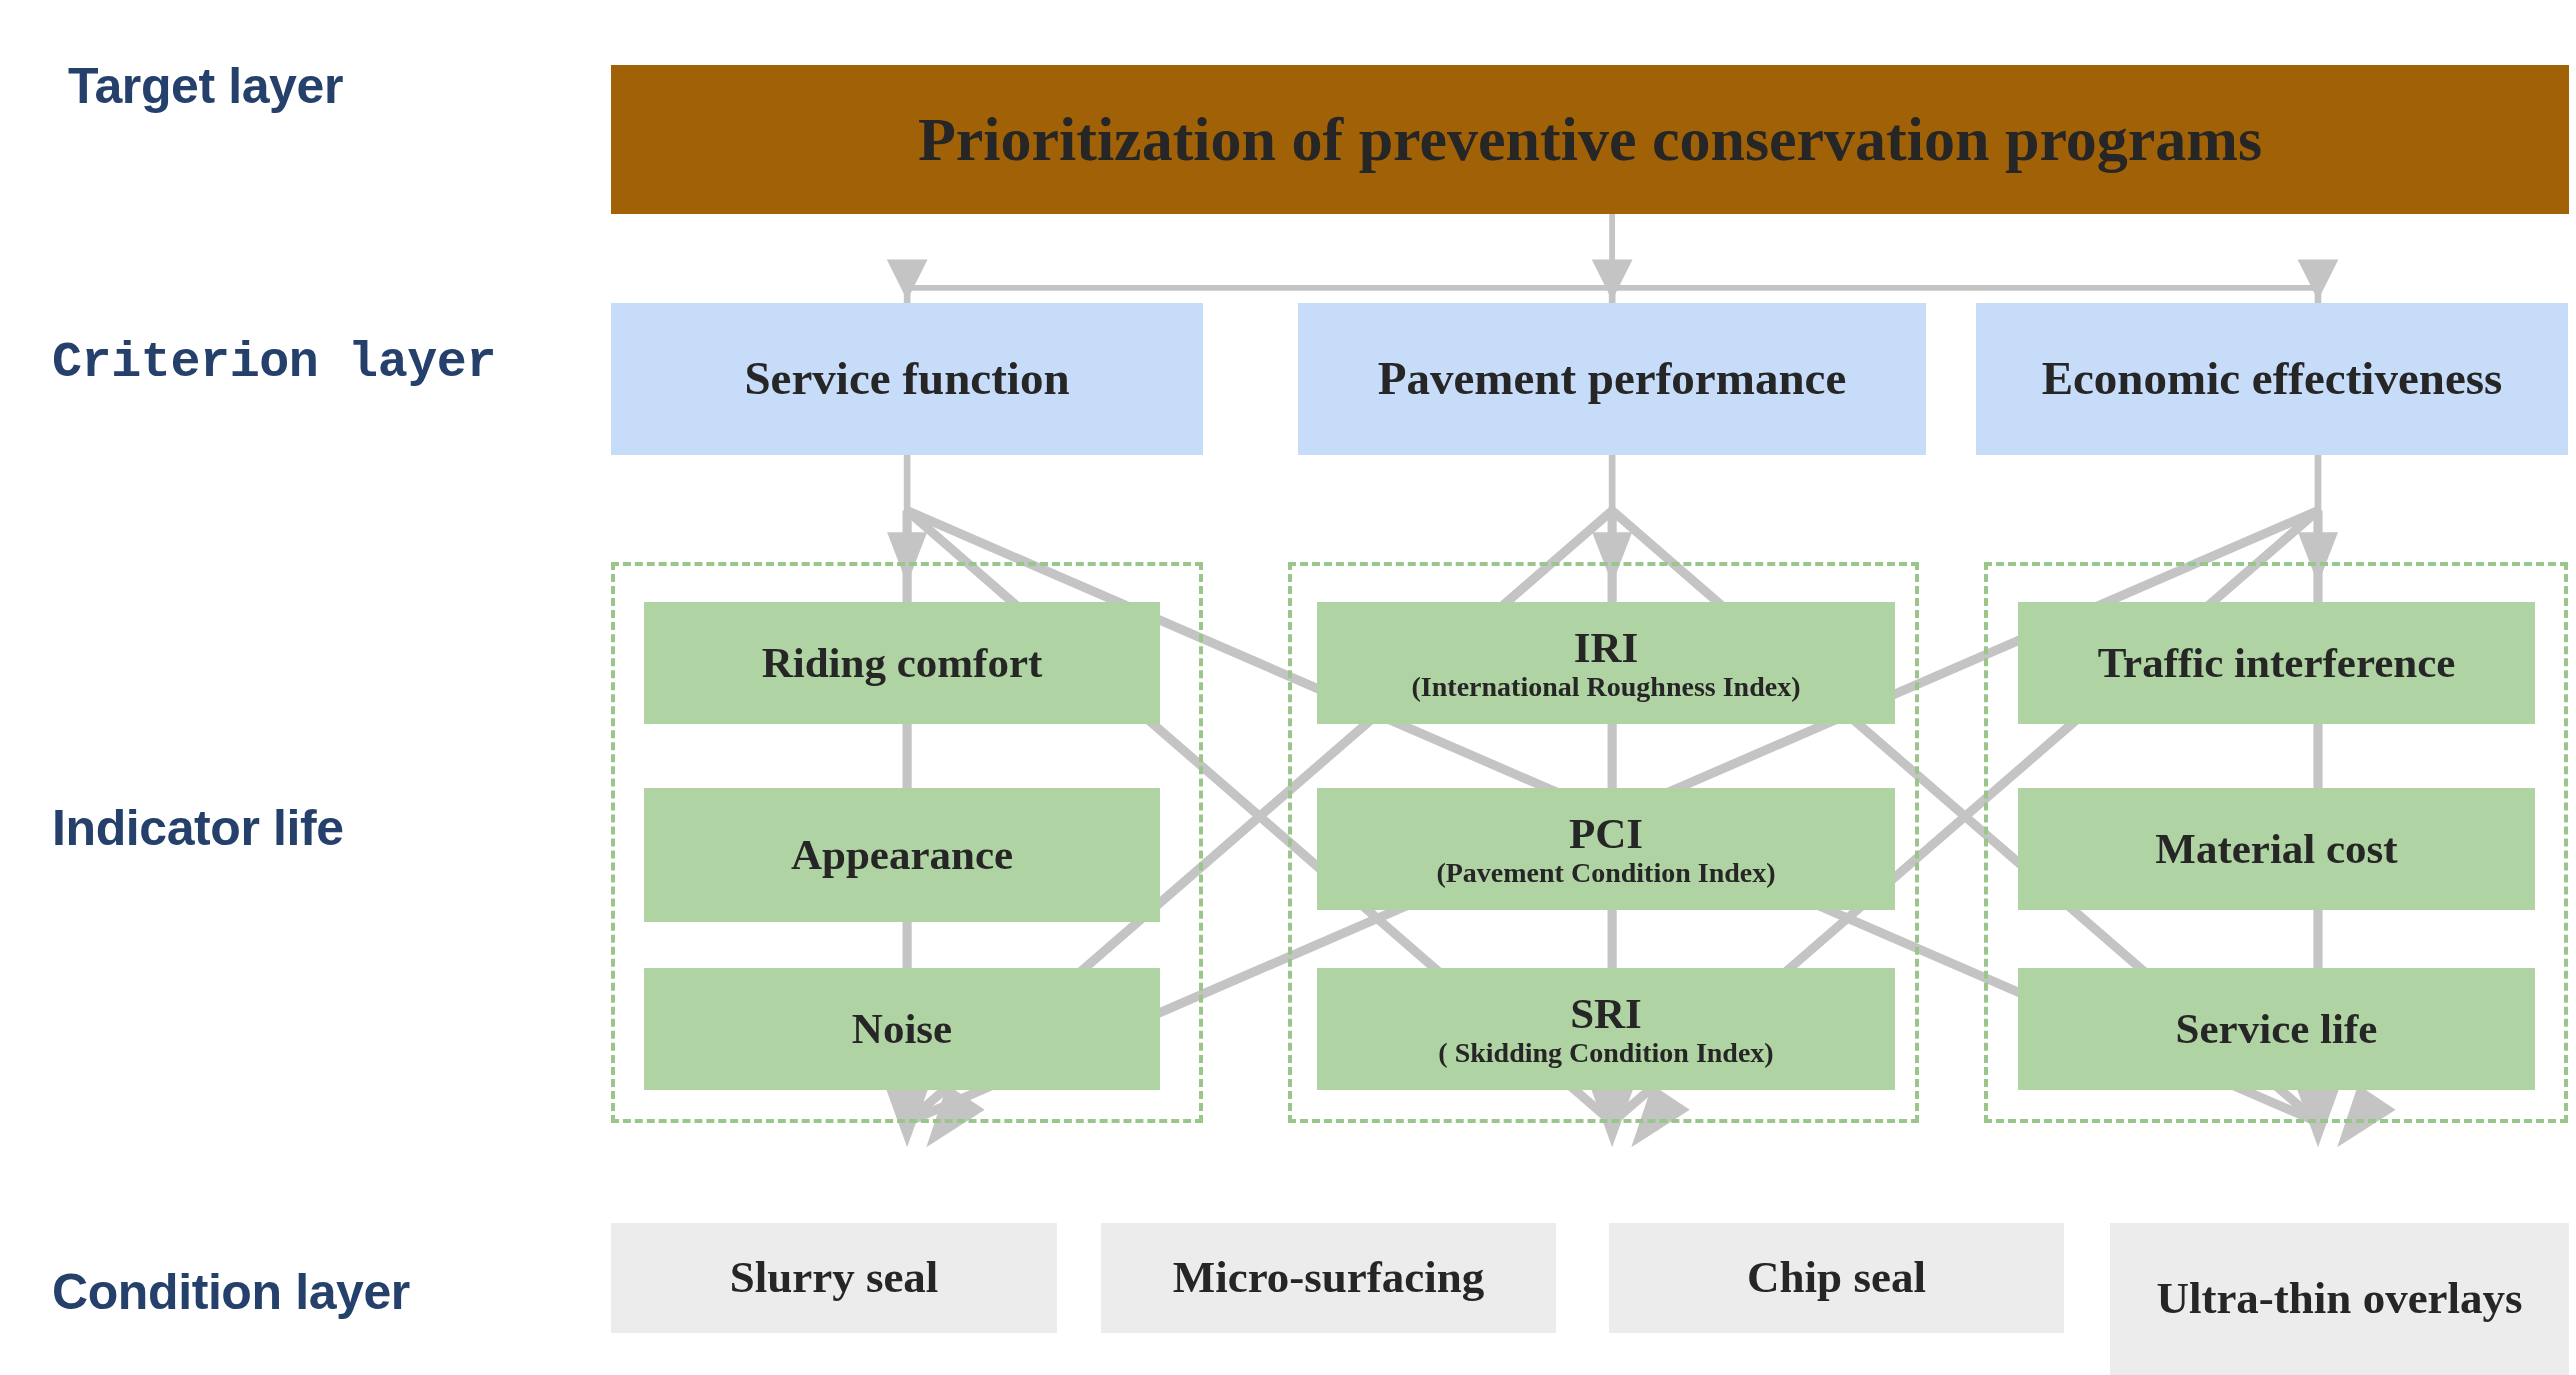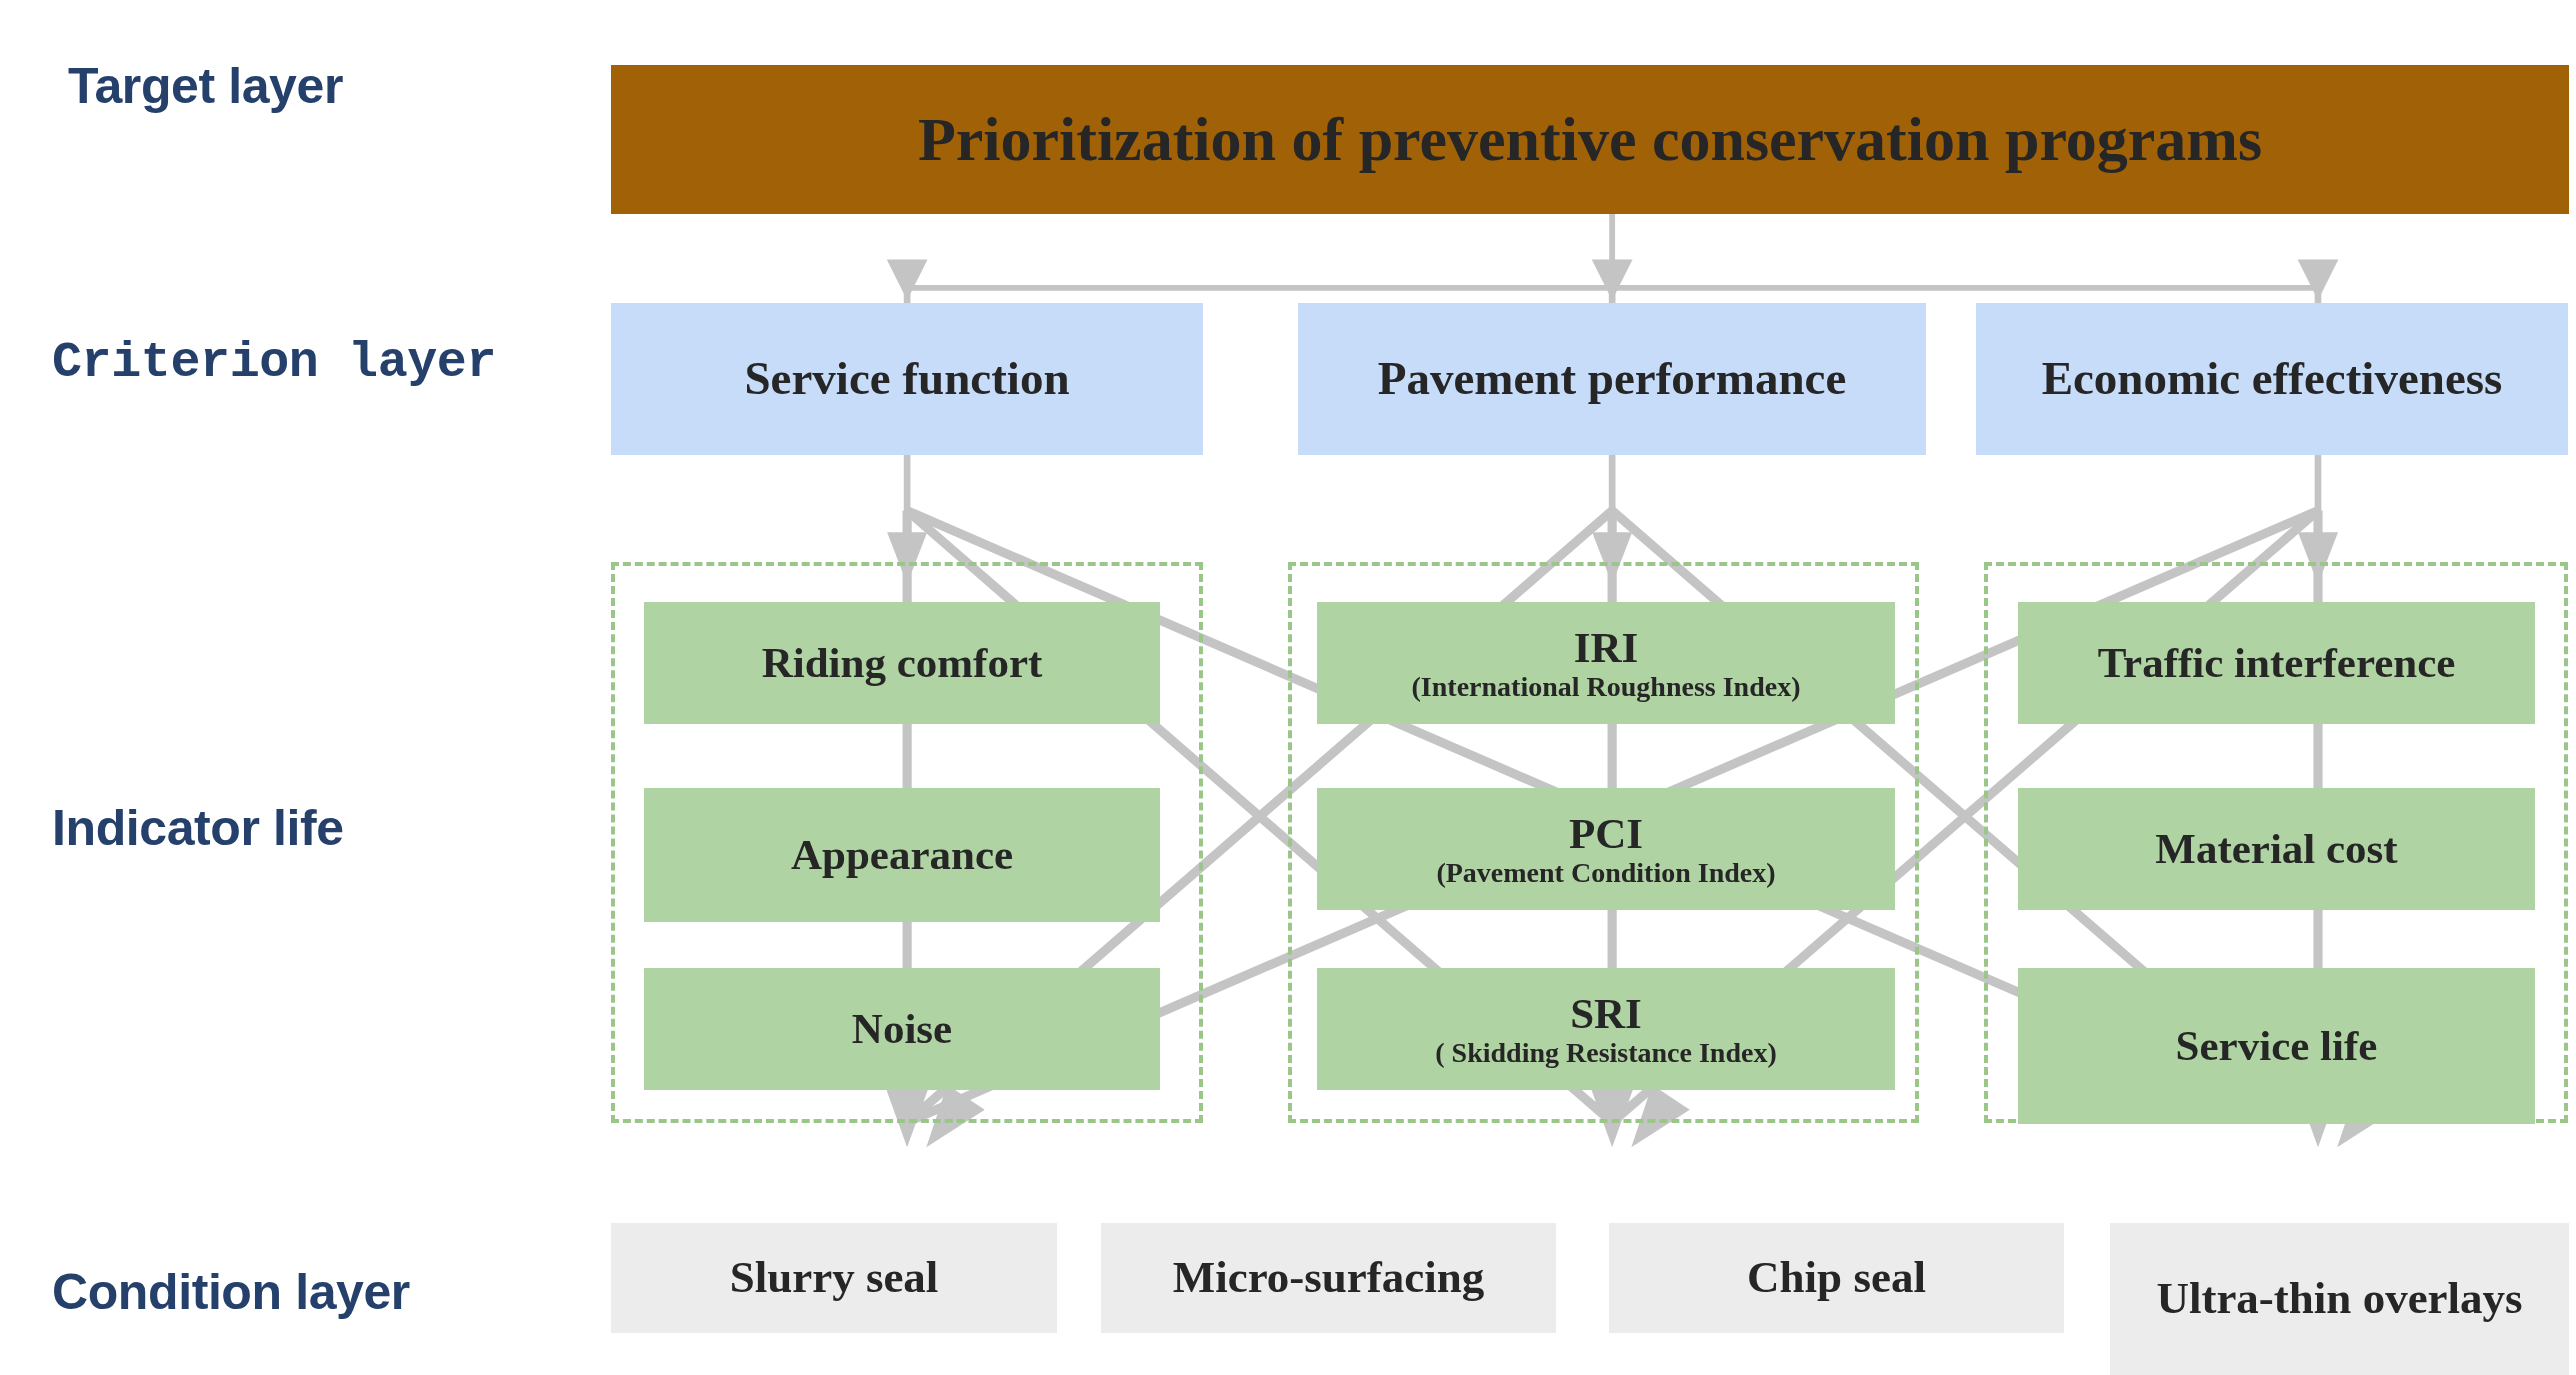--- a/index.html
+++ b/index.html
@@ -169,31 +169,31 @@
   <div class="node indicator-node" style="left:1317px; top:602px; width:578px; height:122px;">
     <span>IRI</span>
     <span class="sub">(International Roughness Index)</span>
   </div>
   <div class="node indicator-node" style="left:1317px; top:788px; width:578px; height:122px;">
     <span>PCI</span>
     <span class="sub">(Pavement Condition Index)</span>
   </div>
   <div class="node indicator-node" style="left:1317px; top:968px; width:578px; height:122px;">
     <span>SRI</span>
-    <span class="sub">( Skidding Resistance Index)</span>
+    <span class="sub">( Skidding Condition Index)</span>
   </div>
 
   <div class="indicator-group" style="left:1984px; top:562px; width:584px; height:561px;"></div>
   <div class="node indicator-node" style="left:2018px; top:602px; width:517px; height:122px;">
     <span>Traffic interference</span>
   </div>
   <div class="node indicator-node" style="left:2018px; top:788px; width:517px; height:122px;">
     <span>Material cost</span>
   </div>
-  <div class="node indicator-node" style="left:2018px; top:968px; width:517px; height:156px;">
+  <div class="node indicator-node" style="left:2018px; top:968px; width:517px; height:122px;">
     <span>Service life</span>
   </div>
 
   <div class="node scenario-node" style="left:611px; top:1223px; width:446px; height:110px;">
     <span>Slurry seal</span>
   </div>
   <div class="node scenario-node" style="left:1101px; top:1223px; width:455px; height:110px;">
     <span>Micro-surfacing</span>
   </div>
   <div class="node scenario-node" style="left:1609px; top:1223px; width:455px; height:110px;">

